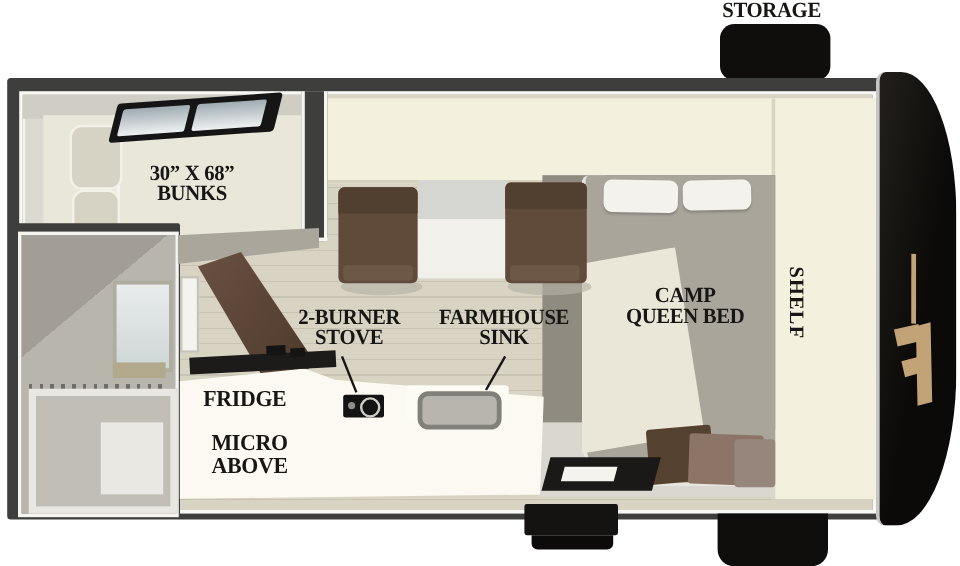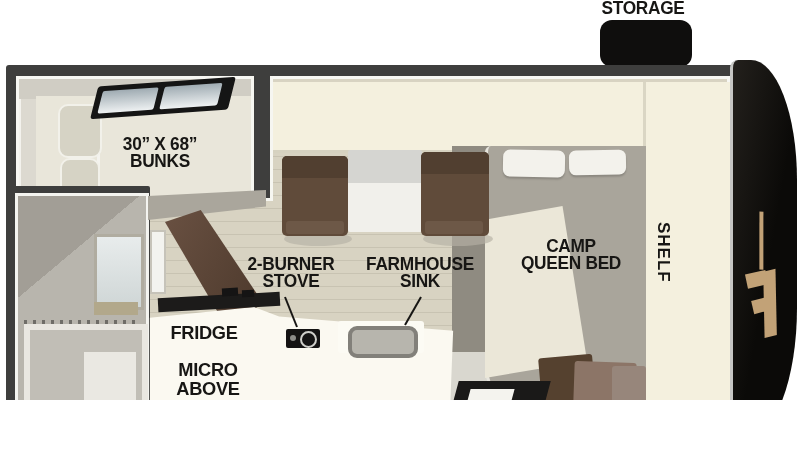--- a/index.html
+++ b/index.html
@@ -1,17 +1,17 @@
 <!DOCTYPE html>
 <html><head>
 <meta charset="utf-8">
 <style>
   html,body{margin:0;padding:0;background:#ffffff;}
-  .stage{position:relative;width:800px;height:400px;background:#ffffff;overflow:hidden;
-         font-family:Liberation Sans, sans-serif;}
+  .stage{position:relative;width:800px;height:472px;background:#ffffff;overflow:hidden;
+         font-family:Liberation Serif, serif;}
   .abs{position:absolute;}
   
   .lbl{position:absolute;color:#171614;font-weight:800;font-size:18px;line-height:17px;
        text-align:center;letter-spacing:-0.3px;white-space:nowrap;transform:scaleX(.96);}
   
   .body-wall{left:6px;top:65px;width:734px;height:368px;background:#3e3e3d;border-radius:3px;}
   .floor{left:16px;top:76px;width:708px;height:346px;border:3px solid #f7f7f3;
          background:repeating-linear-gradient(180deg,#d8d3c2 0 12px,#c8c3b2 12px 13px);}
   .front-cap{left:730px;top:60px;width:64px;height:378px;border-left:3px solid #c6c6c4;
          background:linear-gradient(100deg,#23201c 0,#0b0a08 55%);

